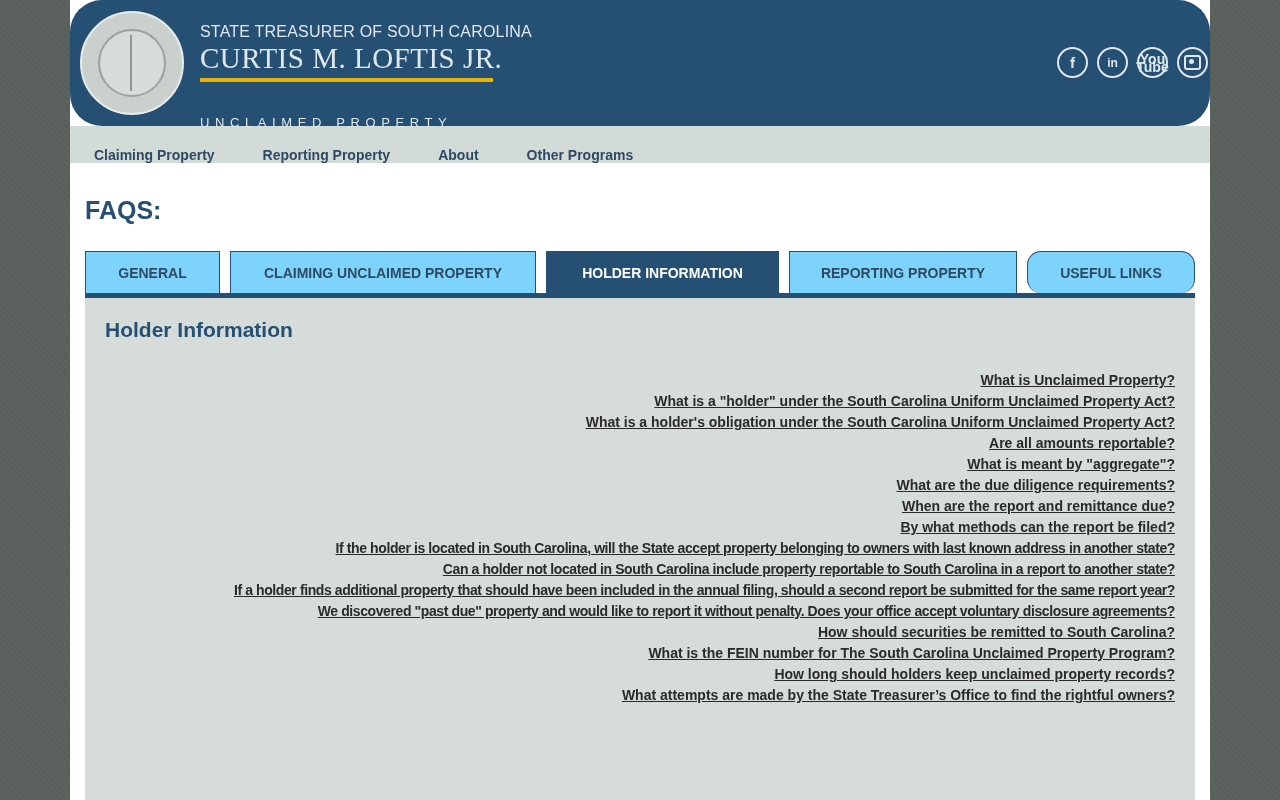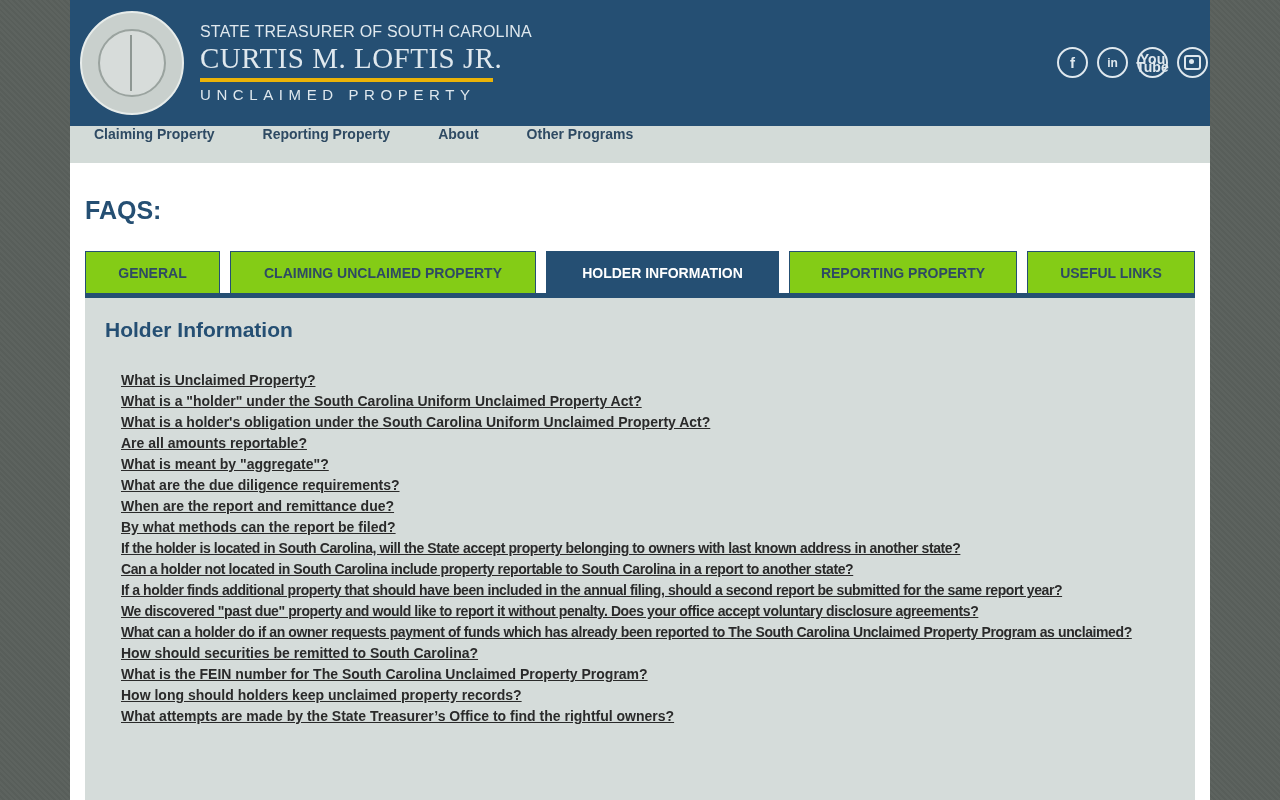--- a/index.html
+++ b/index.html
@@ -3,56 +3,56 @@
 <meta charset="utf-8">
 <style>
   html, body { margin:0; padding:0; }
   body {
     width:1280px; height:800px; overflow:hidden;
     background:#5a605c;
     background-image: repeating-linear-gradient(45deg, rgba(255,255,255,0.02) 0 2px, rgba(0,0,0,0.02) 2px 4px);
     font-family: "DejaVu Sans", "Liberation Sans", sans-serif;
   }
   .page { position:absolute; left:70px; top:0; width:1140px; height:800px; background:#ffffff; }
-  .header { height:126px; background:#254f73; position:relative; }
+  .header { height:126px; background:#254f73; position:relative;border-radius:32px; }
   .seal {
     position:absolute; left:10px; top:11px; width:104px; height:104px; border-radius:50%;
     background:#c9d0cd; border:2px solid #e7ecea; box-sizing:border-box;
     display:flex; align-items:center; justify-content:center;
   }
   .seal .inner { width:64px; height:64px; border-radius:50%; border:2px solid #9aa39f; background:#d7dcda; position:relative; }
   .seal .inner:before { content:""; position:absolute; left:30px; top:4px; width:2px; height:56px; background:#8e9793; }
   .brand { position:absolute; left:130px; top:22px; color:#dfe8ee; }
   .brand .l1 { font-size:16px; letter-spacing:0.2px; font-family:"Liberation Sans", sans-serif; line-height:20px; }
   .brand .l2 { font-size:29px; font-family:"Liberation Serif", serif; line-height:32px; letter-spacing:0.5px; padding-bottom:4px; border-bottom:4px solid #eab308; width:293px; white-space:nowrap; }
-  .brand .l3 { font-size:15px; letter-spacing:5.6px; line-height:26px; font-family:"Liberation Sans", sans-serif; }
+  .brand .l3 { font-size:13px; letter-spacing:5.6px; line-height:26px; font-family:"Liberation Sans", sans-serif;margin-top:28px; }
   .social { position:absolute; right:0; top:47px; display:flex; gap:9px; padding-right:2px; }
   .social .ic {
     width:27px; height:27px; border-radius:50%; border:2px solid #dfe8ee;
     color:#dfe8ee; display:flex; align-items:center; justify-content:center;
     font-weight:bold; font-size:15px; font-family:"Liberation Sans", sans-serif;
   }
   .social .ic.yt { font-size:14px; line-height:8px; text-align:center; flex-direction:column; }
   .social .ic.ig span { width:13px; height:11px; border:2px solid #dfe8ee; border-radius:3px; display:block; position:relative; }
   .social .ic.ig span:after { content:""; position:absolute; left:3px; top:2px; width:5px; height:5px; border-radius:50%; background:#dfe8ee; }
-  .nav { height:37px; background:#d3dbd8; display:flex; align-items:flex-start; padding-left:24px; }
+  .nav { height:37px; background:#d3dbd8; display:flex; align-items:flex-end; padding-left:24px; }
   .nav a { color:#2e4a63; font-weight:bold; font-size:14px; text-decoration:none; margin-right:48px; font-family:"Liberation Sans", sans-serif; }
   .content { padding:0 15px; }
   .faq-title { color:#254f73; font-size:25px; font-weight:bold; margin:32px 0 0 0; height:56px; line-height:30px; font-family:"Liberation Sans", sans-serif; }
   .tabs { display:flex; height:42px; position:relative; }
   .tab {
-    box-sizing:border-box; height:42px; border:1px solid #254f73; border-bottom:none; background:#84cc16;
+    box-sizing:border-box; height:42px; border:1px solid #254f73; border-bottom:none; background:#7dd3fc;
     color:#2e4a63; font-weight:bold; font-size:14px; display:flex; align-items:center; justify-content:center;
     font-family:"Liberation Sans", sans-serif; margin-right:10px;
   }
   .tab.active { background:#254f73; color:#ffffff; }
   .tab-bar { height:5px; background:#254f73; }
   .panel { background:#d5dcda; height:510px; padding:20px 20px 0 20px; box-sizing:border-box; }
   .panel h2 { margin:0 0 28px 0; color:#254f73; font-size:21px; font-weight:bold; font-family:"Liberation Sans", sans-serif; line-height:24px; }
-  .faq-list { list-style:none; margin:0; padding:0 0 0 16px; }
+  .faq-list { list-style:none; margin:0; padding:0 0 0 16px;text-align:right; }
   .faq-list li { line-height:21px; font-size:14px; }
   .faq-list a { color:#2a2a2a; font-weight:bold; text-decoration:underline; font-family:"Liberation Sans", sans-serif; font-size:14px; }
 </style>
 </head>
 <body>
 
 <div class="page">
   <div class="header">
     <div class="seal">
       <div class="inner"></div>
@@ -87,40 +87,39 @@
   </div>
 
   <div class="content">
     <h1 class="faq-title">FAQS:</h1>
 
     <div class="tabs">
       <div class="tab" style="width:135px;">GENERAL</div>
       <div class="tab" style="width:306px;">CLAIMING UNCLAIMED PROPERTY</div>
       <div class="tab active" style="width:233px;">HOLDER INFORMATION</div>
       <div class="tab" style="width:228px;">REPORTING PROPERTY</div>
-      <div class="tab" style="width:168px; margin-right:0;">USEFUL LINKS</div>
+      <div class="tab" style="width:168px; margin-right:0;border-radius:14px;">USEFUL LINKS</div>
     </div>
     <div class="tab-bar"></div>
 
     <div class="panel">
       <h2>Holder Information</h2>
       <ul class="faq-list">
         <li><a href="#">What is Unclaimed Property?</a></li>
         <li><a href="#">What is a "holder" under the South Carolina Uniform Unclaimed Property Act?</a></li>
         <li><a href="#">What is a holder's obligation under the South Carolina Uniform Unclaimed Property Act?</a></li>
         <li><a href="#">Are all amounts reportable?</a></li>
         <li><a href="#">What is meant by "aggregate"?</a></li>
         <li><a href="#">What are the due diligence requirements?</a></li>
         <li><a href="#">When are the report and remittance due?</a></li>
         <li><a href="#">By what methods can the report be filed?</a></li>
         <li><a href="#" style="letter-spacing:-0.4px;">If the holder is located in South Carolina, will the State accept property belonging to owners with last known address in another state?</a></li>
         <li><a href="#" style="letter-spacing:-0.4px;">Can a holder not located in South Carolina include property reportable to South Carolina in a report to another state?</a></li>
         <li><a href="#" style="letter-spacing:-0.4px;">If a holder finds additional property that should have been included in the annual filing, should a second report be submitted for the same report year?</a></li>
         <li><a href="#" style="letter-spacing:-0.4px;">We discovered "past due" property and would like to report it without penalty. Does your office accept voluntary disclosure agreements?</a></li>
-        <li><a href="#" style="letter-spacing:-0.4px;">What can a holder do if an owner requests payment of funds which has already been reported to The South Carolina Unclaimed Property Program as unclaimed?</a></li>
         <li><a href="#">How should securities be remitted to South Carolina?</a></li>
         <li><a href="#">What is the FEIN number for The South Carolina Unclaimed Property Program?</a></li>
         <li><a href="#">How long should holders keep unclaimed property records?</a></li>
         <li><a href="#">What attempts are made by the State Treasurer’s Office to find the rightful owners?</a></li>
       </ul>
     </div>
   </div>
 </div>
 
 </body></html>

